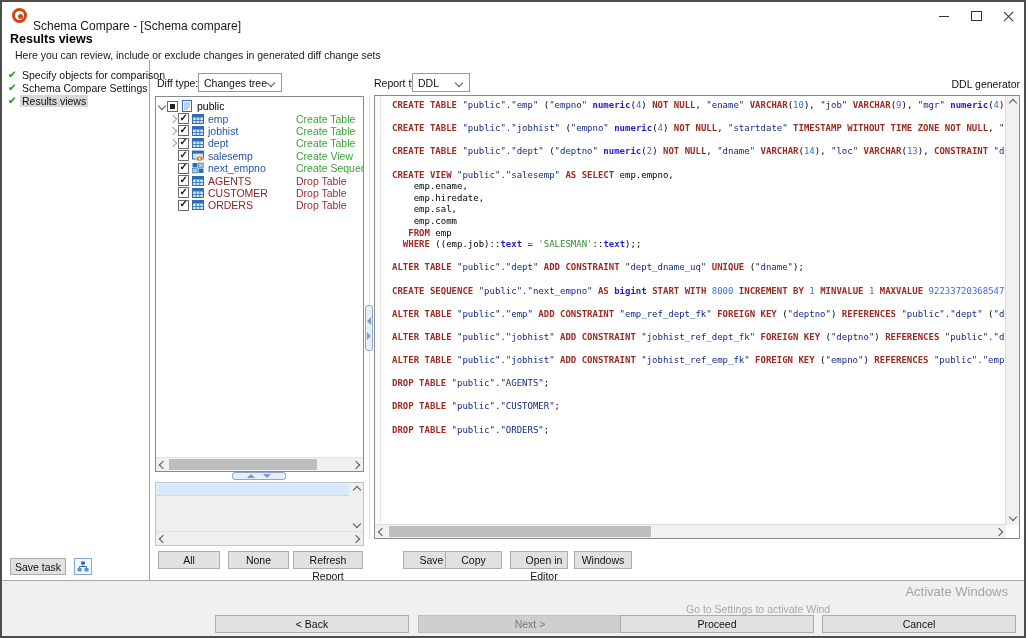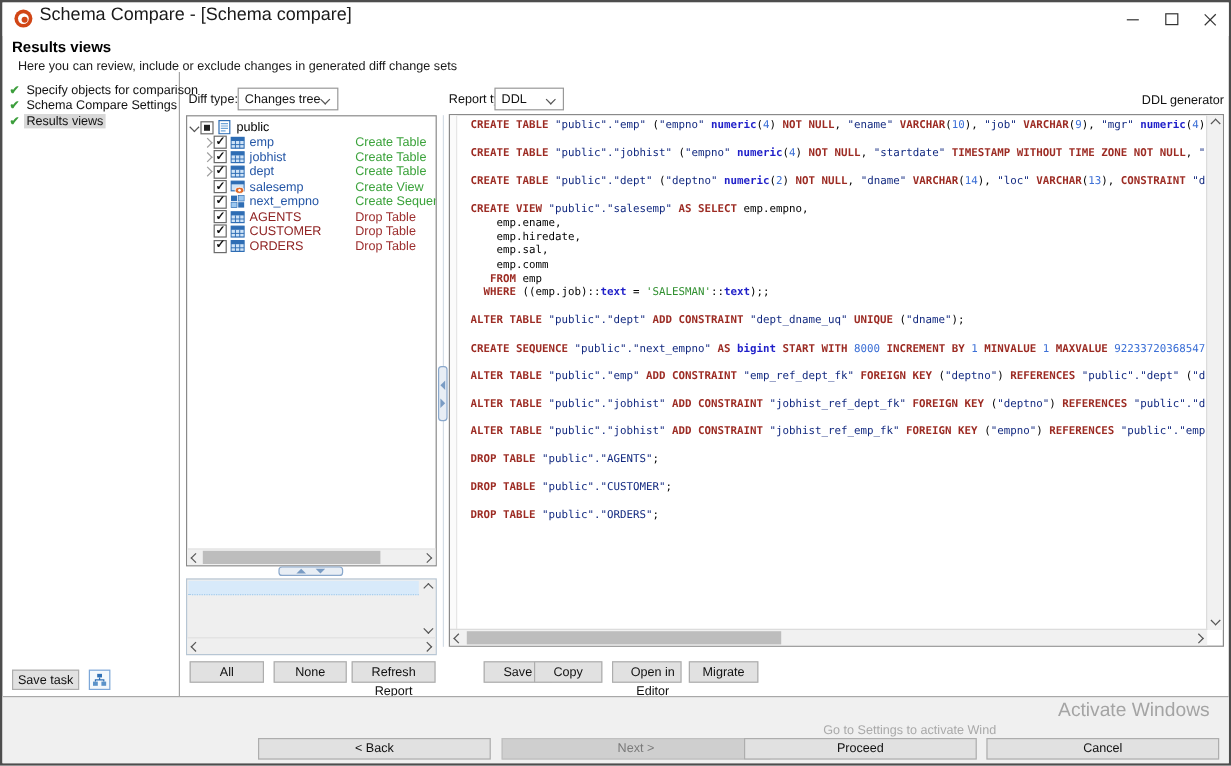--- a/index.html
+++ b/index.html
@@ -4,21 +4,21 @@
 <style>
   html,body{margin:0;padding:0;background:#fff;overflow:hidden;}
   body{width:1026px;height:638px;font-family:"Liberation Sans",sans-serif;-webkit-font-smoothing:antialiased;}
   .window{position:absolute;left:0;top:0;width:1022px;height:634px;border:2px solid #4d4d4d;background:#fff;overflow:hidden;}
 
   
   .titlebar{position:absolute;left:0;top:0;right:0;height:28px;background:#fff;}
   .app-icon{position:absolute;left:10px;top:6px;width:15px;height:15px;border-radius:50%;background:#d14616;}
   .app-icon::after{content:"";position:absolute;left:3px;top:3px;width:9px;height:9px;border-radius:50%;background:#fff;}
   .app-icon::before{content:"";position:absolute;left:6px;top:6px;width:5px;height:5px;border-radius:50%;background:#d14616;z-index:1;}
-  .title-text{position:absolute;left:31px;top:2px;font-size:15px;color:#1a1a1a;}
+  .title-text{position:absolute;left:31px;top:17px;font-size:12px;color:#1a1a1a;}
   .wbtn{position:absolute;top:0;width:32px;height:28px;display:flex;align-items:center;justify-content:center;}
   .wbtn.min{right:64px}.wbtn.max{right:32px}.wbtn.close{right:0}
   .glyph-min{width:10px;height:1px;background:#333;}
   .glyph-max{width:9px;height:8px;border:1px solid #333;}
   .glyph-x{position:relative;width:10px;height:10px;}
   .glyph-x::before,.glyph-x::after{content:"";position:absolute;left:4.5px;top:-1px;width:1.2px;height:13px;background:#333;}
   .glyph-x::before{transform:rotate(45deg)}.glyph-x::after{transform:rotate(-45deg)}
 
   
   .page-title{position:absolute;left:8px;top:30px;font-size:12.5px;font-weight:bold;color:#000;}
@@ -112,21 +112,21 @@
   .btn-migrate{left:572px;top:549px;width:58px;}
   .btn-savetask{left:8px;top:556px;width:56px;height:17px;}
   .iconbtn{position:absolute;left:72px;top:556px;width:18px;height:17px;border:1px solid #7da7d8;background:#f4f8fc;box-sizing:border-box;display:flex;align-items:center;justify-content:center;}
 
   
   .bottom-bar{position:absolute;left:0;right:0;top:578px;height:56px;background:#f0f0f0;border-top:1px solid #a8a8a8;}
   .btn-back{left:213px;top:34px;width:194px;position:absolute;}
   .btn-next{left:416px;top:34px;width:224px;position:absolute;}
   .btn-proceed{left:618px;top:34px;width:194px;position:absolute;}
   .btn-cancel{left:820px;top:34px;width:194px;position:absolute;}
-  .wm1{position:absolute;right:16px;top:3px;font-size:16px;color:#a4a4a4;}
+  .wm1{position:absolute;right:16px;top:3px;font-size:13px;color:#a4a4a4;}
   .wm2{position:absolute;left:684px;top:22px;font-size:10.5px;color:#a9a9a9;white-space:nowrap;}
 </style>
 </head>
 <body>
 
 <div class="window">
 
   <div class="titlebar">
     <span class="app-icon"></span>
     <span class="title-text">Schema Compare - [Schema compare]</span>
@@ -372,21 +372,21 @@
     <div class="code-hscroll">
       <span class="sarr left"></span>
       <span class="hthumb" style="left:14px;width:262px;"></span>
       <span class="sarr right"></span>
     </div>
   </div>
 
   <button class="btn btn-save">Save</button>
   <button class="btn btn-copy">Copy</button>
   <button class="btn btn-open">Open in Editor</button>
-  <button class="btn btn-migrate">Migrate</button>
+  <button class="btn btn-migrate">Windows</button>
 
   <button class="btn btn-savetask">Save task</button>
   <span class="iconbtn">
     <svg width="12" height="11" viewBox="0 0 12 11">
       <rect x="4" y="0.5" width="4" height="3" fill="#2f6fb5"></rect>
       <rect x="0.5" y="7" width="4" height="3.5" fill="#5b92c9"></rect>
       <rect x="7.5" y="7" width="4" height="3.5" fill="#5b92c9"></rect>
       <path d="M6 3.5 V5.5 M2.5 7 V5.5 H9.5 V7" stroke="#2f6fb5" stroke-width="1" fill="none"></path>
     </svg>
   </span>

